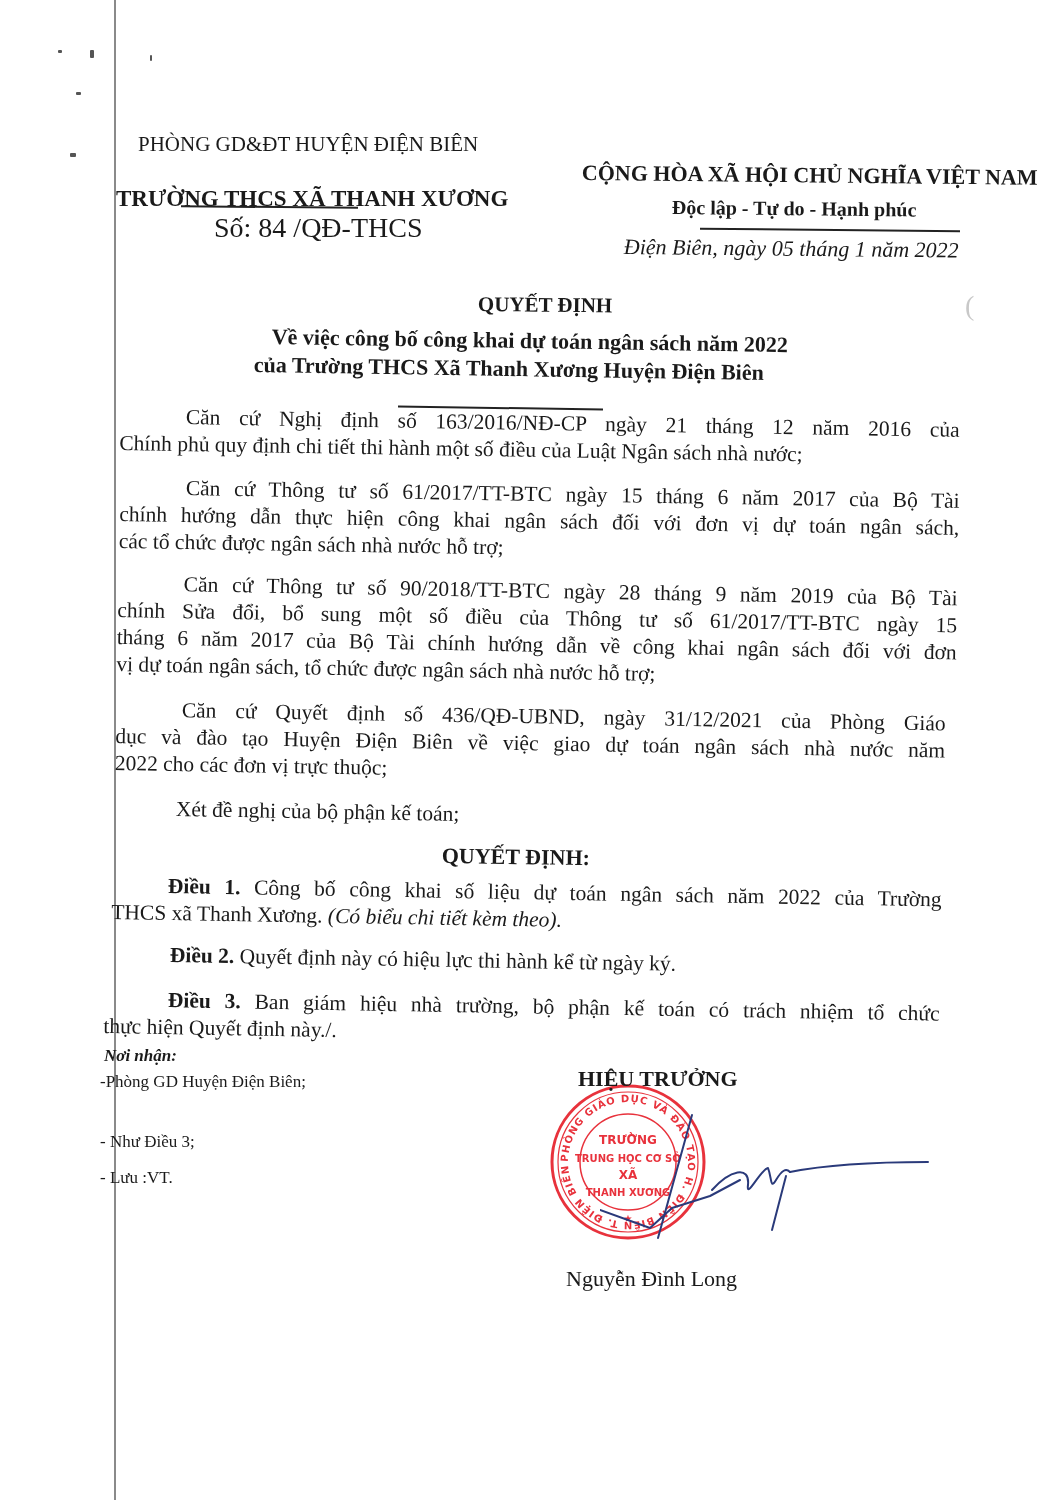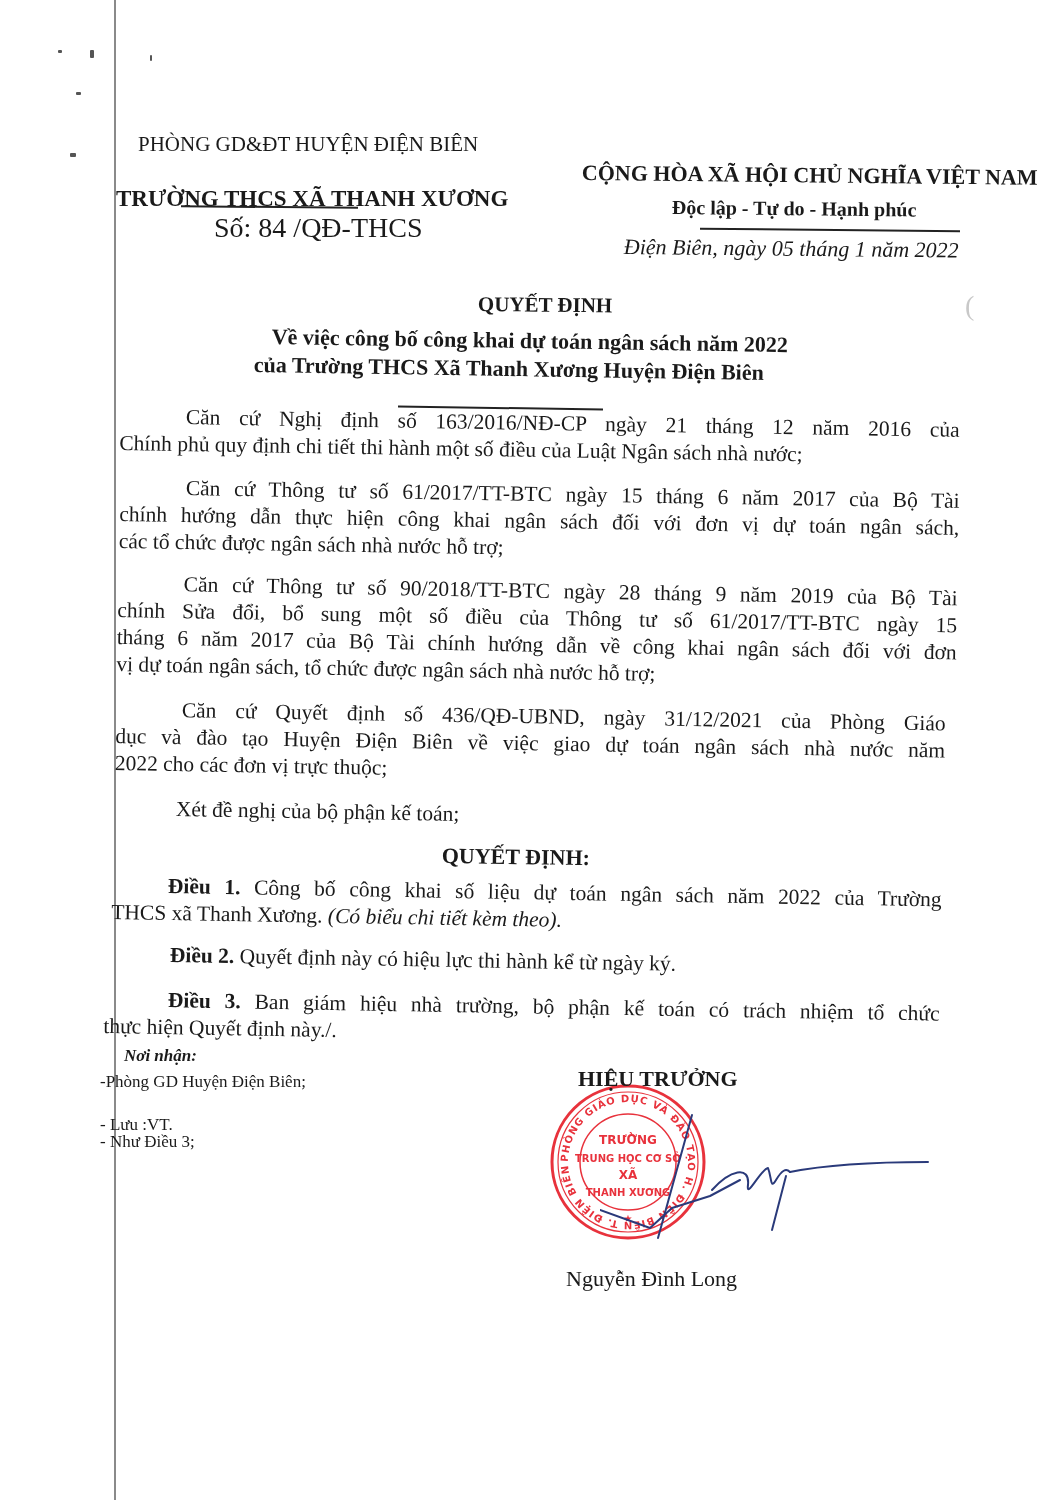--- a/index.html
+++ b/index.html
@@ -36,21 +36,21 @@
   .p4 { top: 696px; transform: rotate(1.0deg); left: 116px; width: 830px; }
   .p5 { top: 796px; transform: rotate(1.0deg); left: 176px; width: 400px; }
 
   .decision { left: 442px; top: 843px; font-size: 22px; font-weight: bold; transform: rotate(0.8deg); transform-origin: left top; }
   .d1 { top: 872px; transform: rotate(1.0deg); left: 112px; width: 830px; }
   .d2 { top: 942px; transform: rotate(1.0deg); left: 170px; width: 600px; }
   .d3 { top: 986px; transform: rotate(1.0deg); left: 104px; width: 836px; }
   .b { font-weight: bold; }
   .i { font-style: italic; }
 
-  .recv-title { left: 104px; top: 1046px; font-size: 17px; font-weight: bold; font-style: italic; margin-left: 20px; }
+  .recv-title { left: 104px; top: 1046px; font-size: 17px; font-weight: bold; font-style: italic; }
   .recv-item { left: 100px; font-size: 17px; text-align: right; }
 
   .sig-title { left: 578px; top: 1066px; font-size: 22px; font-weight: bold; text-align: center; }
   .sig-name { left: 566px; top: 1224px; font-size: 22px; margin-top: 42px; }
   .stamp { position: absolute; left: 548px; top: 1082px; width: 160px; height: 160px; }
   .signature { position: absolute; left: 600px; top: 1110px; width: 330px; height: 130px; }
 </style>
 </head>
 <body>
 
@@ -111,21 +111,21 @@
   <span class="ln last"><span class="b">Điều 2.</span><span> Quyết định này có hiệu lực thi hành kể từ ngày ký.</span></span>
 </div>
 <div class="para d3">
   <span class="ln" style="padding-left:64px;"><span class="b">Điều 3.</span><span> Ban giám hiệu nhà trường, bộ phận kế toán có trách nhiệm tổ chức</span></span>
   <span class="ln last">thực hiện Quyết định này./.</span>
 </div>
 
 <div class="abs recv-title">Nơi nhận:</div>
 <div class="abs recv-item" style="top:1072px;">-Phòng GD Huyện Điện Biên;</div>
 <div class="abs recv-item" style="top:1132px;">- Như Điều 3;</div>
-<div class="abs recv-item" style="top:1115px;">- Lưu :VT.</div>
+<div class="abs recv-item" style="top:1168px;">- Lưu :VT.</div>
 
 <svg class="stamp" viewBox="0 0 160 160">
   <defs>
     <path id="ringPath" d="M80,80 m-60,0 a60,60 0 1,1 120,0 a60,60 0 1,1 -120,0"></path>
   </defs>
   <g fill="none" stroke="#e8323c">
     <circle cx="80" cy="80" r="76" stroke-width="3"></circle>
     <circle cx="80" cy="80" r="70" stroke-width="1.2"></circle>
     <circle cx="80" cy="80" r="48" stroke-width="1.5"></circle>
   </g>

